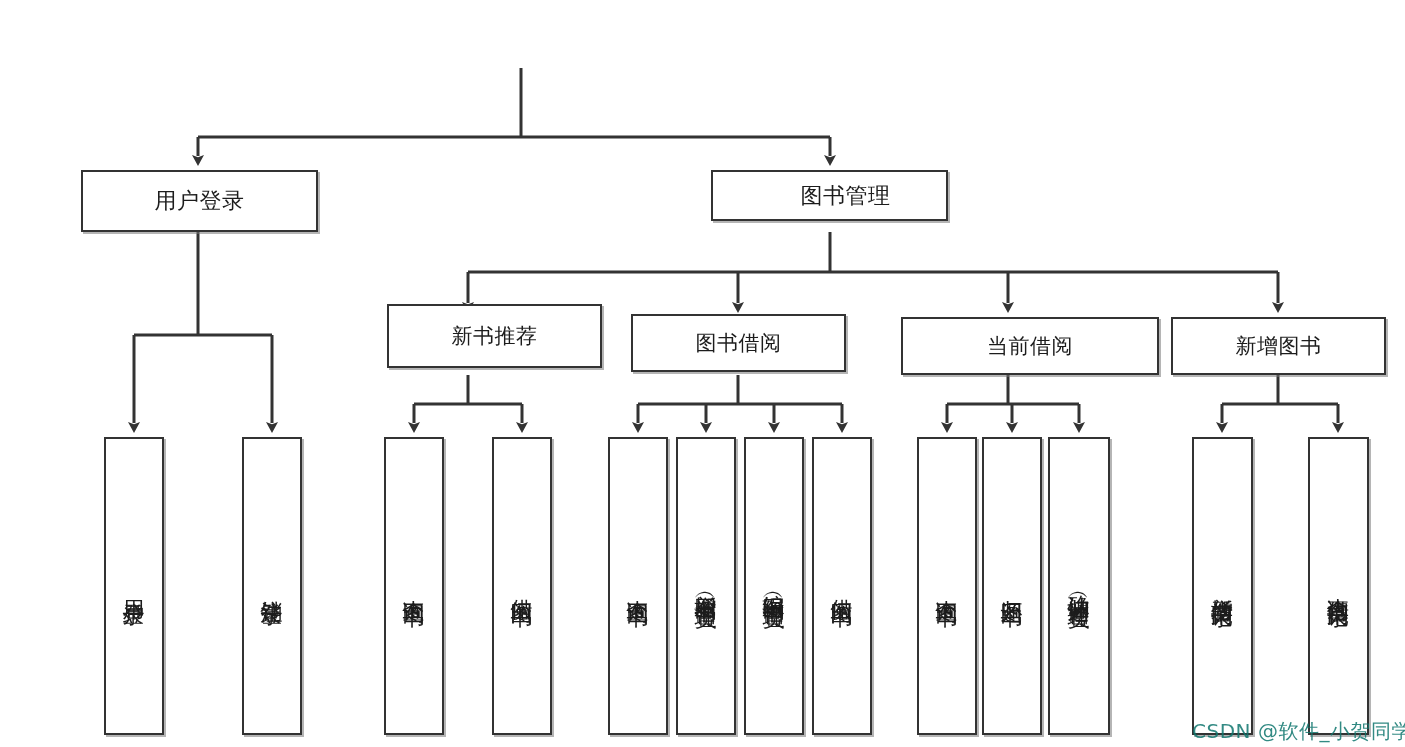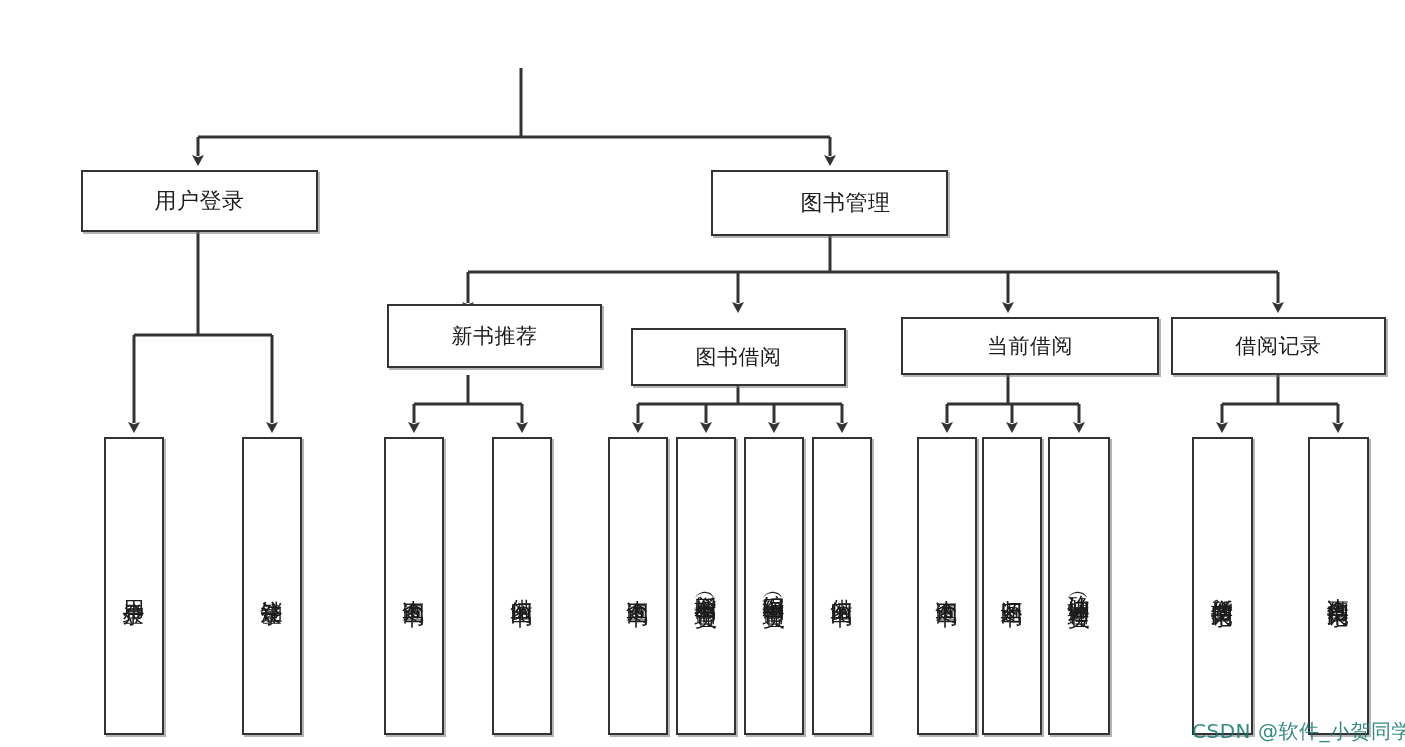--- a/index.html
+++ b/index.html
@@ -118,35 +118,35 @@
       <line x1="1222" y1="404" x2="1338" y2="404"></line>
       <line x1="1222" y1="404" x2="1222" y2="423" marker-end="url(#arrowhead)"></line>
       <line x1="1338" y1="404" x2="1338" y2="423" marker-end="url(#arrowhead)"></line>
     </g>
   </svg>
 
 
   <div class="node level1" style="left:81px; top:170px; width:237px; height:62px;">
     <span class="label">用户登录</span>
   </div>
-  <div class="node level1" style="left:711px; top:170px; width:237px; height:66px;padding-left:32px;">
+  <div class="node level1" style="left:711px; top:170px; width:237px; height:51px;padding-left:32px;">
     <span class="label">图书管理</span>
   </div>
 
   <div class="node level2" style="left:361px; top:304px; width:215px; height:64px;margin-left:26px;">
     <span class="label">新书推荐</span>
   </div>
-  <div class="node level2" style="left:631px; top:328px; width:215px; height:58px;">
+  <div class="node level2" style="left:631px; top:314px; width:215px; height:58px;">
     <span class="label">图书借阅</span>
   </div>
   <div class="node level2" style="left:901px; top:317px; width:258px; height:58px;">
     <span class="label">当前借阅</span>
   </div>
   <div class="node level2" style="left:1171px; top:317px; width:215px; height:58px;">
-    <span class="label">借阅记录</span>
+    <span class="label">新增图书</span>
   </div>
 
   <div class="node vertical" style="left:104px; top:437px; width:60px; height:298px;">
     <span class="label">用户登录</span>
   </div>
   <div class="node vertical" style="left:242px; top:437px; width:60px; height:298px;">
     <span class="label">注销登录</span>
   </div>
 
   <div class="node vertical" style="left:384px; top:437px; width:60px; height:298px;">

